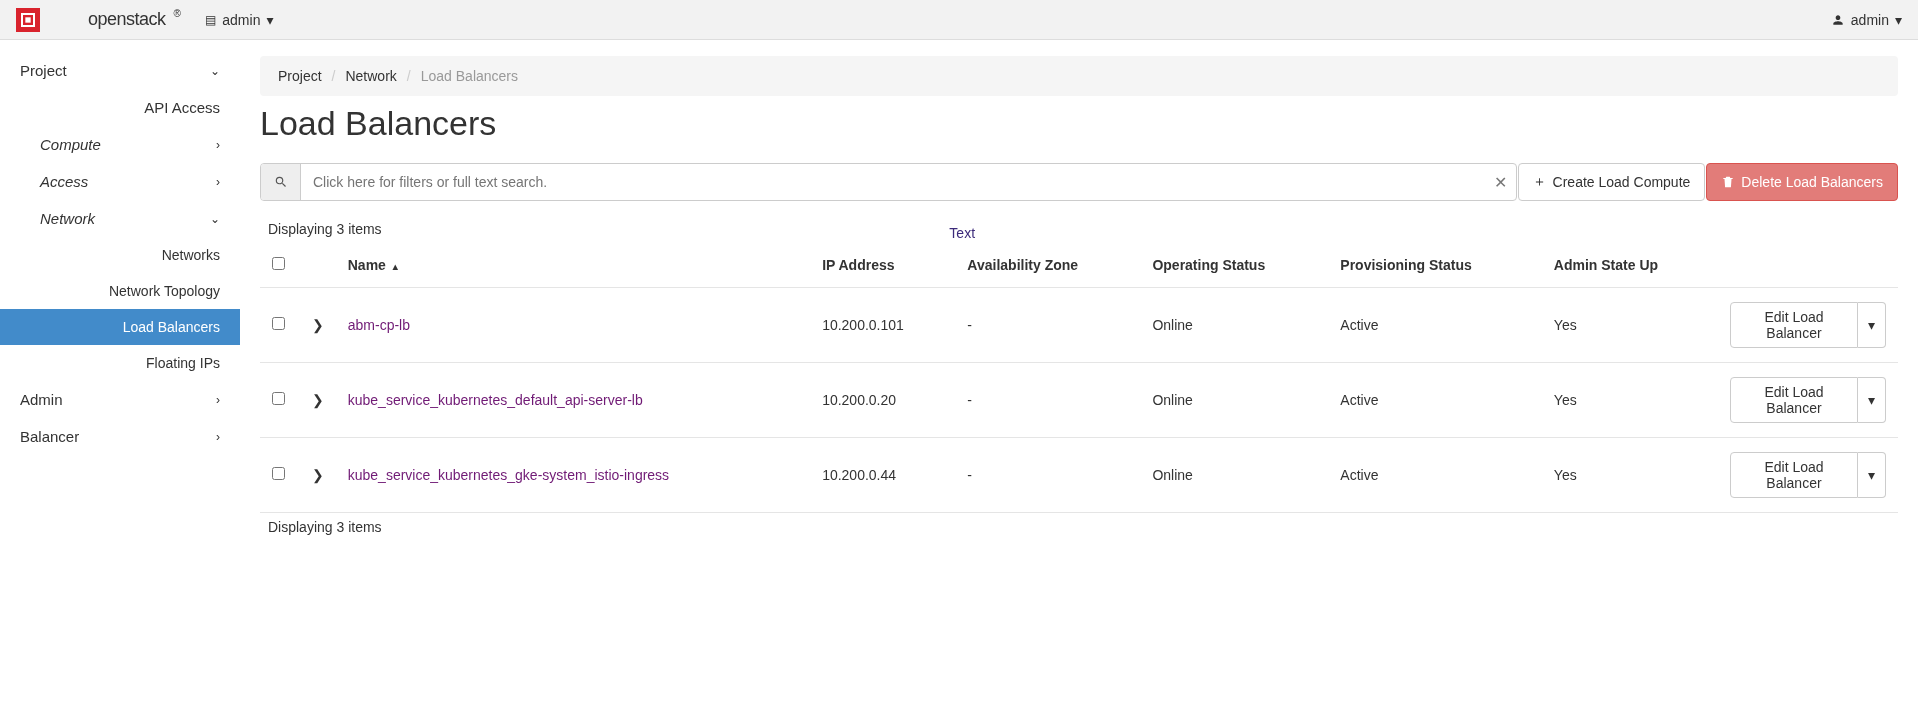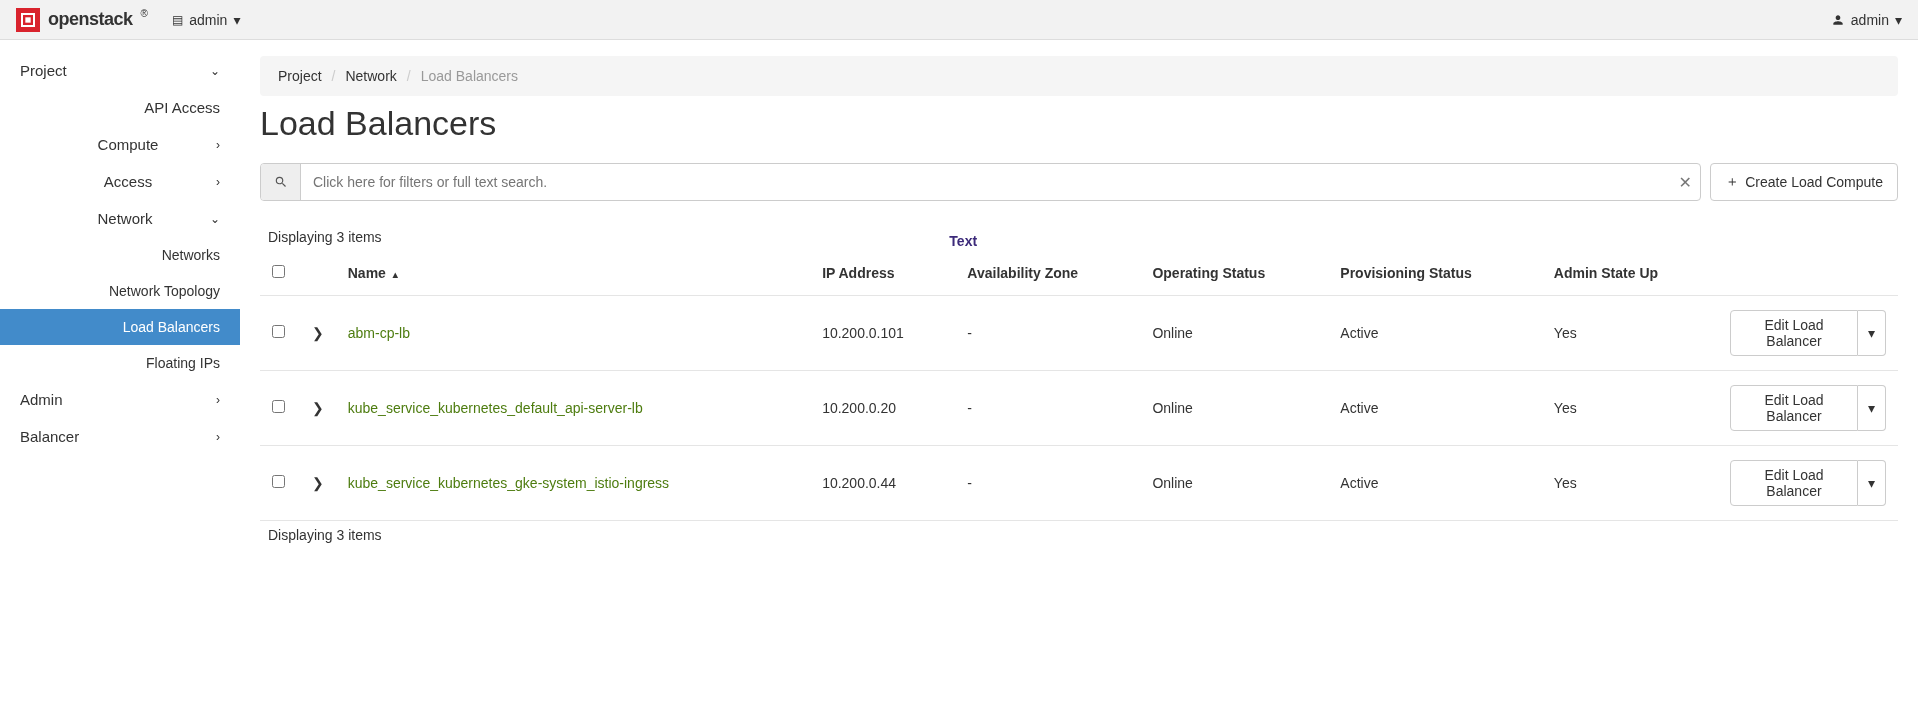--- a/index.html
+++ b/index.html
@@ -3,74 +3,74 @@
 <meta charset="utf-8">
 <style>
 * { box-sizing: border-box; margin: 0; padding: 0; }
 body { font-family: -apple-system, "Helvetica Neue", Helvetica, Arial, sans-serif; font-size: 14px; color: #333; background: #fff; }
 
 
 .navbar { height: 40px; background: #f2f2f2; border-bottom: 1px solid #ddd; display: flex; align-items: center; padding: 0 16px; }
 .navbar-brand { display: flex; align-items: center; gap: 8px; font-size: 18px; color: #333; cursor: pointer; }
 .brand-logo { width: 24px; height: 24px; background: #d9232d; display:inline-flex; align-items:center; justify-content:center; }
 .brand-logo svg { width: 16px; height: 16px; }
-.brand-text { font-weight: 700; letter-spacing: -0.5px; }
+.brand-text { font-weight: 400; letter-spacing: -0.5px; margin-left: 40px; }
 .brand-reg { font-size: 10px; position: relative; top: -6px; }
 .navbar .project-select { margin-left: 24px; display: flex; align-items: center; gap: 6px; color: #333; cursor: pointer; }
 .navbar .project-select .project-icon { font-size: 12px; }
 .navbar .spacer { flex: 1; }
 .navbar .user-menu { display: flex; align-items: center; gap: 6px; color: #333; cursor: pointer; }
 
 
 .container { display: flex; }
 .sidebar { width: 240px; padding-top: 12px; }
 .sidebar .nav-item { display: flex; align-items: center; justify-content: space-between; padding: 10px 20px; cursor: pointer; color: #333; }
 .sidebar .nav-item.level-1 { font-size: 15px; }
 .sidebar .nav-item.level-2 { font-size: 15px; padding-left: 40px; justify-content: flex-end; text-align: right; }
 .sidebar .nav-item.level-2.has-arrow { justify-content: space-between; padding-left: 40px; }
-.sidebar .nav-item.level-2.has-arrow .label { flex:1; text-align:center; }
+.sidebar .nav-item.level-2.has-arrow .label { flex:1; text-align:left;font-style:italic; }
 .sidebar .nav-item.level-3 { font-size: 14px; padding-right: 20px; justify-content: flex-end; text-align: right; }
 .sidebar .nav-item.active { background: #428bca; color: #fff; }
 .sidebar .chev { font-size: 12px; }
 
 
 .content { flex: 1; padding: 0 20px 20px 20px; }
 
 .breadcrumb { background: #f5f5f5; padding: 12px 18px; margin: 16px 0 8px 0; border-radius: 4px; display: flex; gap: 10px; color: #777; }
 .breadcrumb a { color: #333; text-decoration: none; }
 .breadcrumb .sep { color: #ccc; }
 .breadcrumb .current { color: #999; }
 
 h1.page-title { font-size: 34px; font-weight: 500; margin: 8px 0 20px 0; }
 
-.toolbar { display: flex; gap: 9px; margin-bottom: 28px; align-items:stretch; }
+.toolbar { display: flex; gap: 1px; margin-bottom: 20px; align-items:stretch; }
 .search-wrap { flex: 1; display: flex; border: 1px solid #ccc; border-radius: 4px; overflow: hidden; background:#fff; position:relative; }
 .search-icon-box { width: 40px; background: #eee; display:flex; align-items:center; justify-content:center; border-right: 1px solid #ccc; color:#555; }
 .search-input { flex: 1; border: none; padding: 10px 12px; font-size: 14px; outline: none; }
 .search-clear { width: 30px; display:flex; align-items:center; justify-content:center; color:#777; cursor:pointer; font-size:16px; }
 .btn { border: 1px solid #ccc; background: #fff; padding: 9px 14px; border-radius: 4px; cursor: pointer; color:#333; display:flex; align-items:center; gap:6px; font-size:14px; }
 .btn-danger { background: #e27c79; border-color: #d9534f; color:#fff; }
 
 .items-count { margin: 6px 0 6px 8px; color:#333; }
 
 table.lb-table { width: 100%; border-collapse: collapse; }
 table.lb-table th, table.lb-table td { text-align: left; padding: 14px 12px; border-bottom: 1px solid #e5e5e5; vertical-align: middle; }
 table.lb-table th { font-weight: 700; color:#333; }
 table.lb-table th .sort-caret { font-size:10px; margin-left:3px; }
 .col-checkbox { width: 40px; text-align:center; }
 .col-expand { width: 28px; }
 .expand-caret { display:inline-block; transform: rotate(0deg); font-size:14px; color:#333; cursor:pointer; }
-td.name a { color: #4d7c0f; text-decoration: none; }
+td.name a { color: #701a75; text-decoration: none; }
 .col-actions { width: 180px; text-align:right; }
 .btn-group { display:inline-flex; }
 .btn-group .btn { border-radius: 4px 0 0 4px; padding: 6px 12px; }
 .btn-group .btn.caret-btn { border-radius: 0 4px 4px 0; border-left: none; padding: 6px 10px; }
 
 
-.annot-text { position:absolute; background:transparent; color:#3c2a7a; font-weight:700; pointer-events:none; }
+.annot-text { position:absolute; background:transparent; color:#3c2a7a; font-weight:400; pointer-events:none; }
 
 
 svg.ico { width: 1em; height: 1em; vertical-align: -2px; }
 
 
 .th-availability { position: relative; }
 .th-availability .annot-text { left: -6px; top: -18px; font-size:14px; }
 </style>
 </head>
 <body>
@@ -164,20 +164,28 @@
           <svg class="ico" viewBox="0 0 24 24">
               <path fill="currentColor" d="M15.5 14h-.79l-.28-.27A6.471 6.471 0 0016 9.5 6.5 6.5 0 109.5 16c1.61 0 3.09-.59 4.23-1.57l.27.28v.79l5 4.99L20.49 19l-4.99-5zM9.5 14A4.5 4.5 0 119.5 5a4.5 4.5 0 010 9z"></path>
             </svg>
         </div>
         <input class="search-input" type="text" placeholder="Click here for filters or full text search." style="">
         <div class="search-clear">✕</div>
       </div>
       <button class="btn">
         <span>＋</span>
         <span>Create Load Compute</span>
+      </button>
+      <button class="btn btn-danger">
+        <span>
+          <svg class="ico" viewBox="0 0 24 24">
+              <path fill="currentColor" d="M6 7h12l-1 14H7L6 7zm3-4h6l1 2h4v2H4V5h4l1-2z"></path>
+            </svg>
+        </span>
+        <span>Delete Load Balancers</span>
       </button>
     </div>
 
     <div class="items-count">Displaying 3 items</div>
 
     <table class="lb-table">
       <thead>
         <tr>
           <th class="col-checkbox"><input type="checkbox" style=""></th>
           <th class="col-expand"></th>

